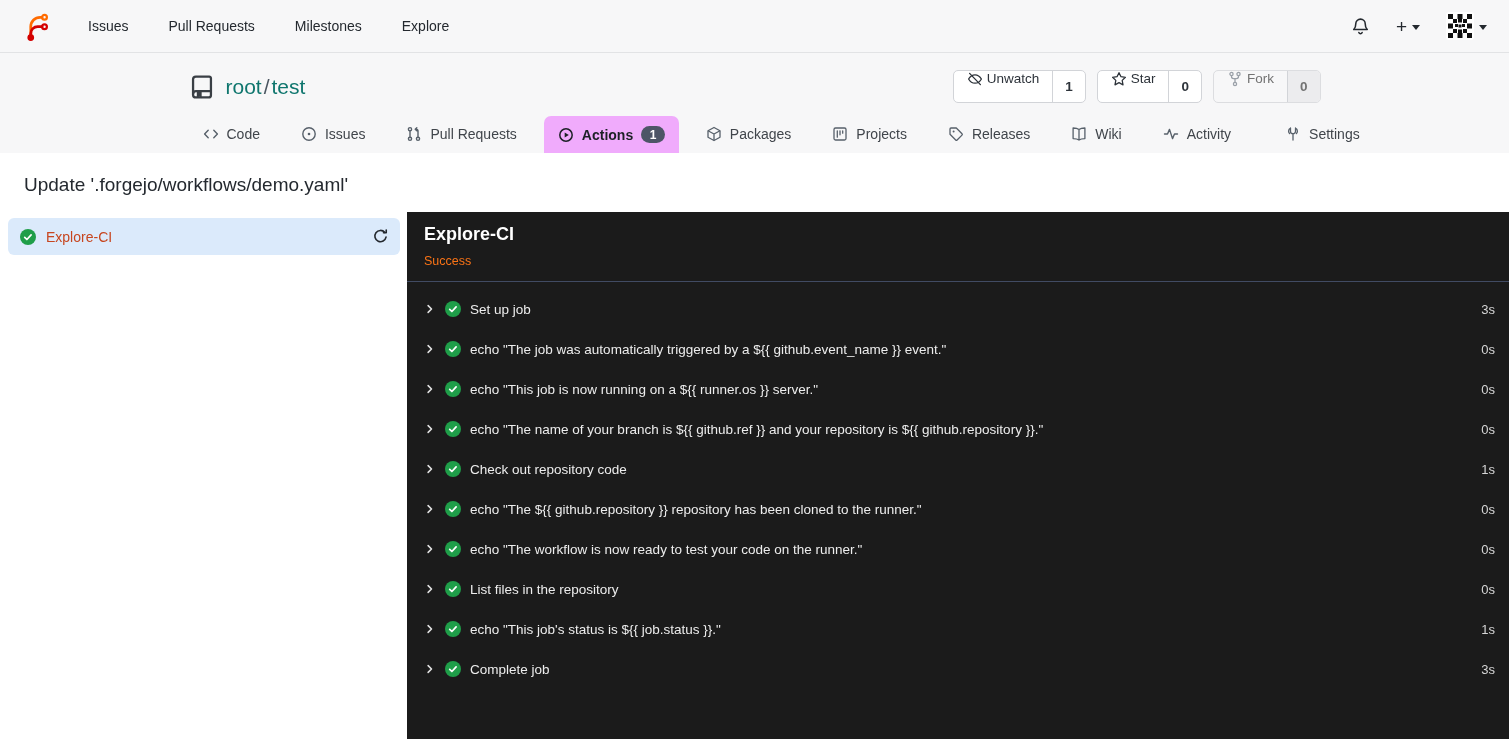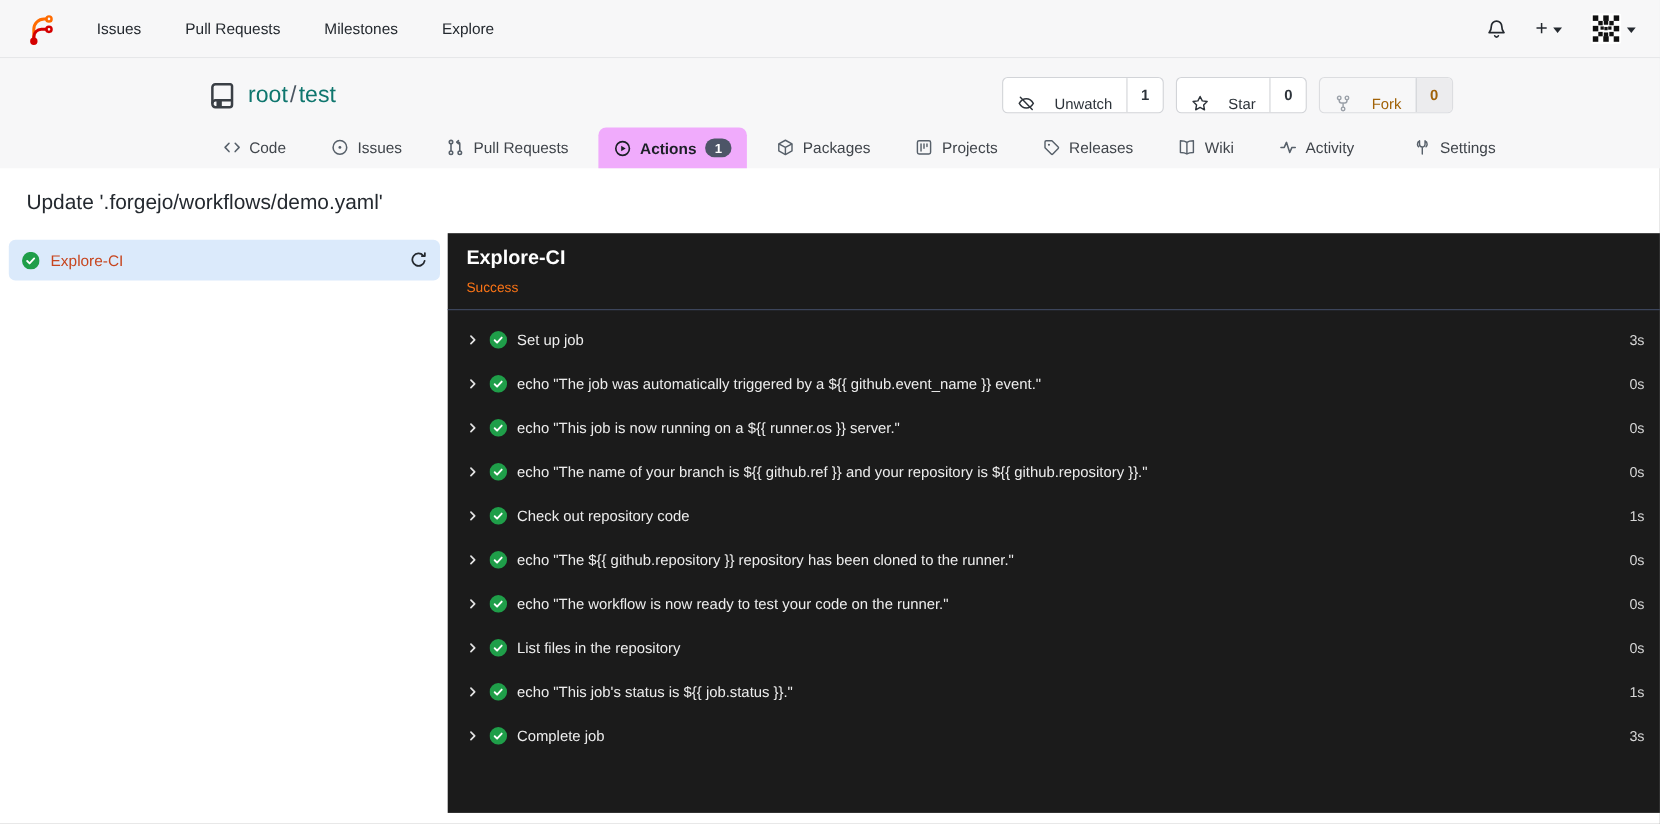--- a/index.html
+++ b/index.html
@@ -29,23 +29,23 @@
   .repo-head-inner { width:1132px; margin:0 auto; padding-top:17px; }
   .repo-title-row { display:flex; align-items:center; }
   .repo-title { display:flex; align-items:center; gap:11px; font-size:21px; color:#3a3f45; }
   .repo-link { color:#0f766e; }
   .repo-sep { color:#4a5560; margin:0 2px; }
   .repo-actions { margin-left:auto; display:flex; gap:11px; }
   .btn-group {
     display:flex; align-items:stretch; height:33px; background:#fff;
     border:1px solid #d2d4d8; border-radius:5px; font-size:13.5px; color:#2d333a; overflow:hidden;
   }
-  .btn-main { display:flex; align-items:flex-end; gap:18px; padding:0 13px; cursor:pointer; }
+  .btn-main { display:flex; align-items:flex-start; gap:4px; padding:0 13px; cursor:pointer; }
   .btn-count { display:flex; align-items:center; padding:0 12px; border-left:1px solid #d2d4d8; font-weight:600; cursor:pointer; }
-  .btn-group.disabled { color:#a16207; background:#f7f7f8; border-color:#dcdde0; }
+  .btn-group.disabled { color:#737373; background:#f7f7f8; border-color:#dcdde0; }
   .btn-group.disabled .btn-count { background:#ececee; }
 
   
   .tabs-row { width:1132px; margin:13px auto 0; display:flex; align-items:flex-start;gap:13px; }
   .tab { display:flex; align-items:center; gap:8px; padding:10px 14px; color:#40454b; cursor:pointer; white-space:nowrap; }
   .tab .ticon { display:flex; color:#57606a; }
   .tab.active { background:#f0abfc; border-radius:7px 7px 0 0; font-weight:700; color:#1c2026; }
   .tab.active .ticon { color:#1c2026; }
   .badge { background:#4d5567; color:#fff; border-radius:10px; font-size:12px; font-weight:600; padding:2.5px 8.5px; line-height:1; }
   .tab-spacer { flex:1; }

